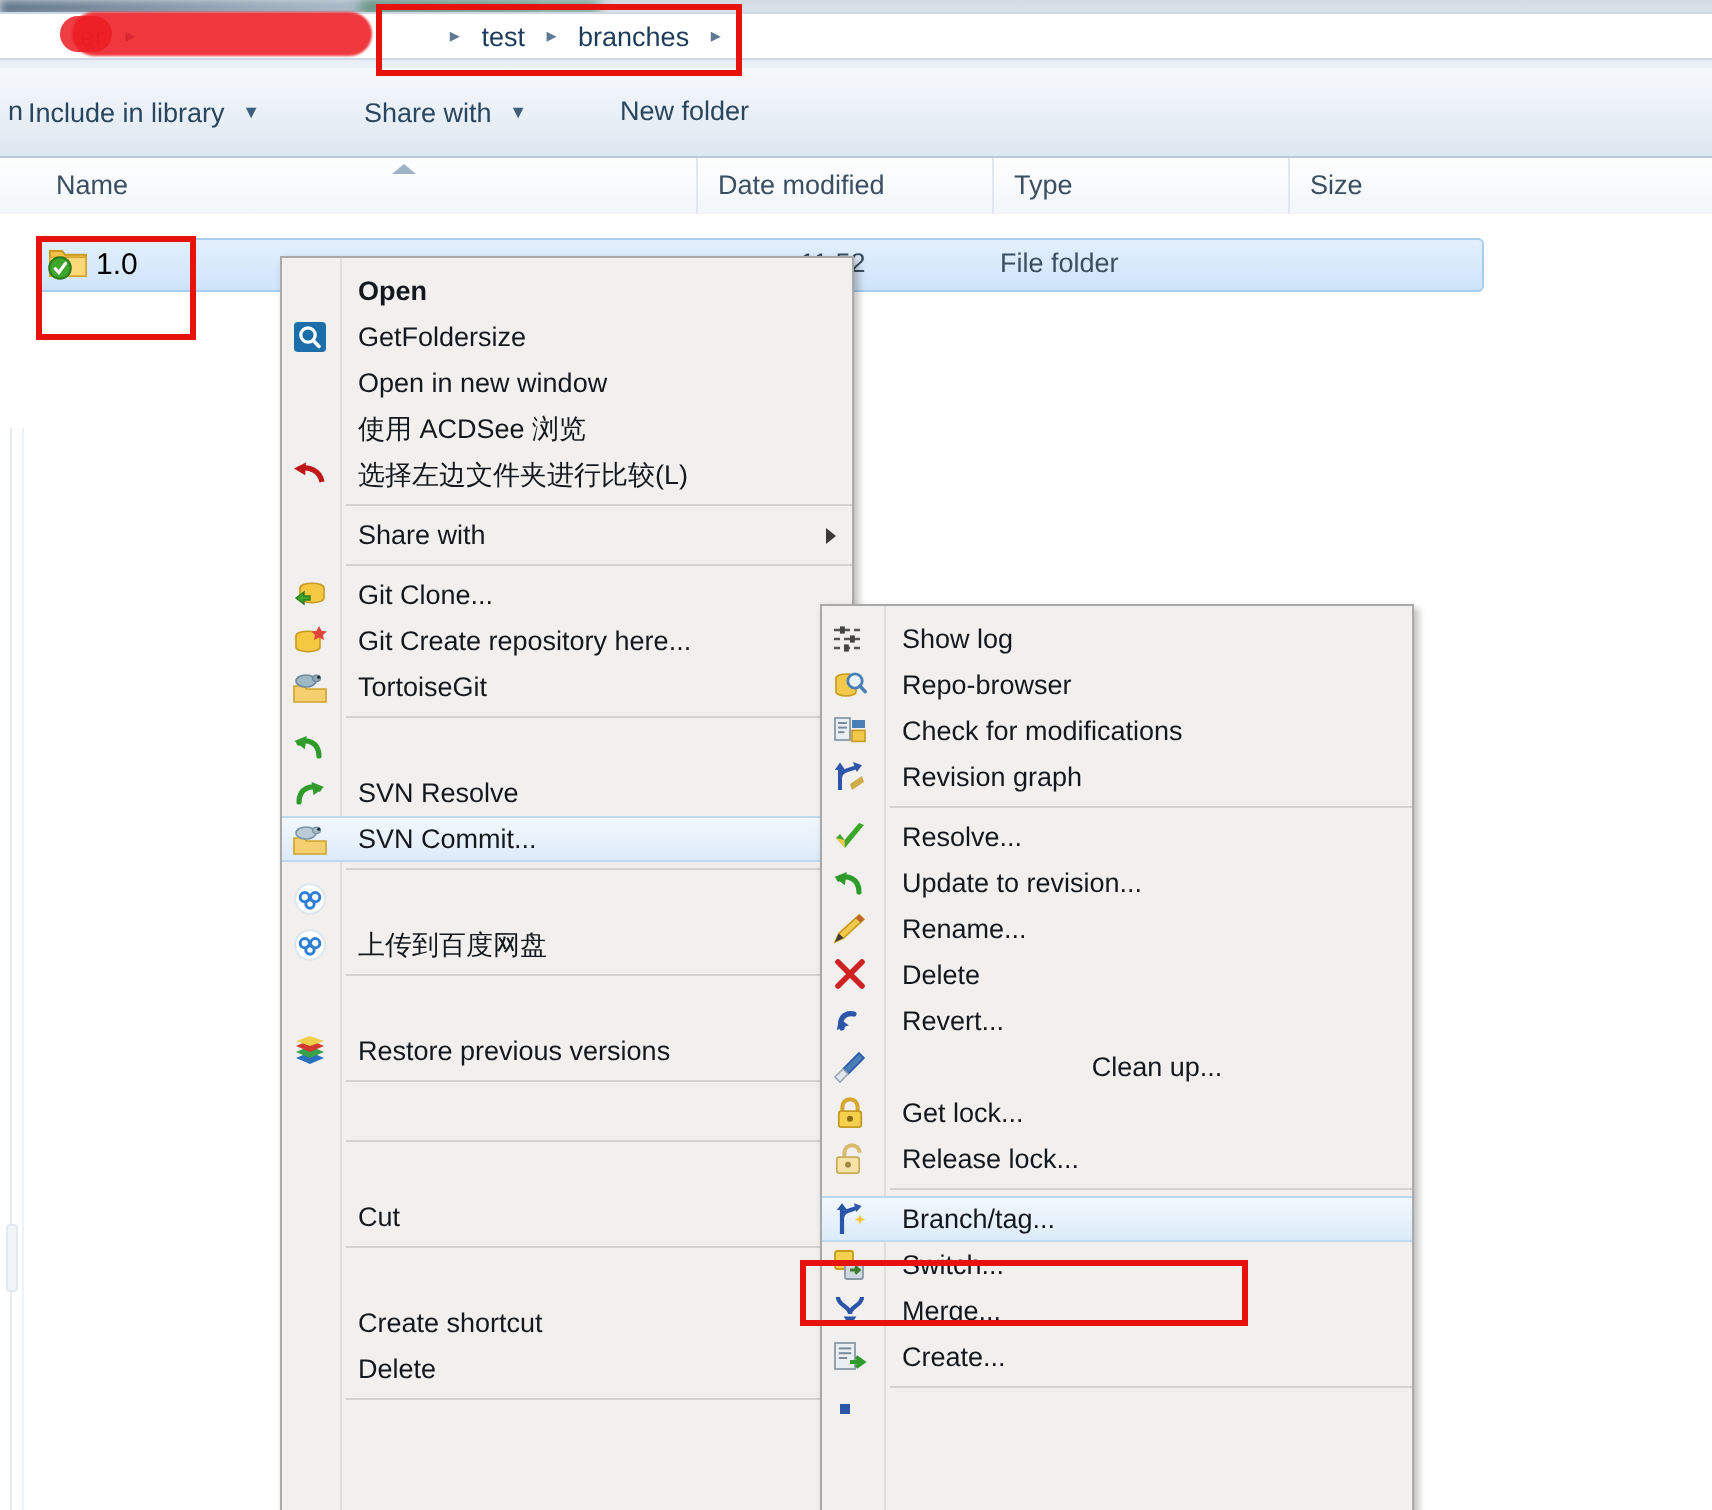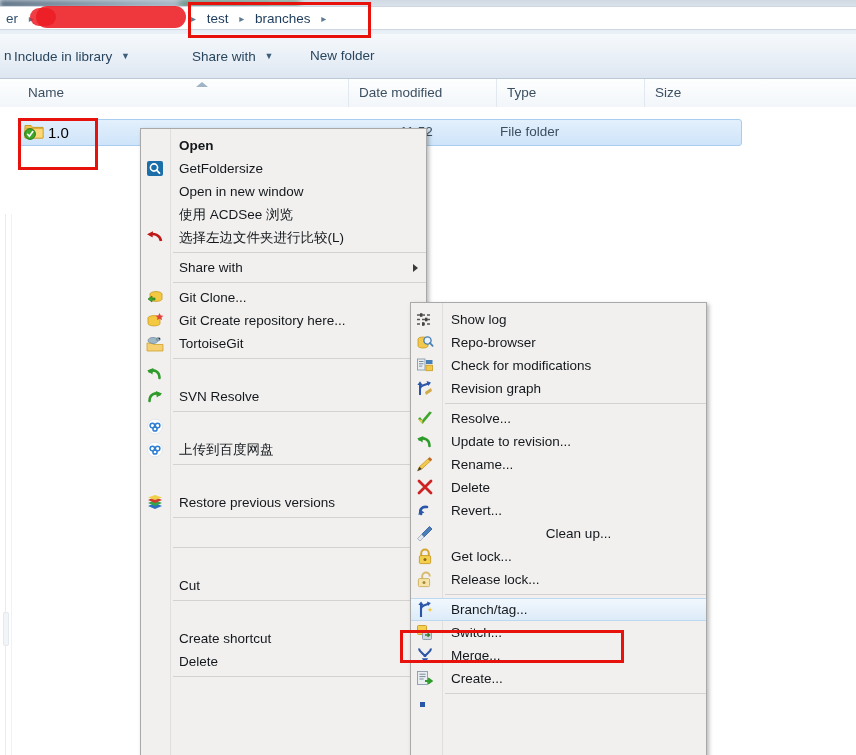--- a/index.html
+++ b/index.html
@@ -152,42 +152,42 @@
 </head>
 <body>
 
 <div id="explorer">
 
   <div class="addr-strip">
     <div class="blurtop"></div>
     <div class="blurtop2"></div>
     <div class="addr-box"></div>
     <div class="crumbs">
-      <span class="crumb crumb-hidden" style="padding-left:6px;">er</span>
+      <span class="crumb crumb-hidden" style="padding-left:6px;margin-left:34px;">er</span>
       <span class="sep">▸</span>
       <span class="crumb" style="opacity:0;">Local Disk (D:) ▸ PHP</span>
       <span class="sep" style="padding-left:8px;">▸</span>
       <span class="crumb">test</span>
       <span class="sep">▸</span>
       <span class="crumb">branches</span>
       <span class="sep">▸</span>
     </div>
     <div class="redact2"></div>
     <div class="redact"></div>
   </div>
 
   <div class="toolbar">
     <div class="tb-item" style="left:-6px;">
       <span>n</span>
     </div>
     <div class="tb-item" style="left:4px;">
       <span>Include in library</span>
       <span class="tb-caret">▼</span>
     </div>
-    <div class="tb-item" style="left:182px;">
+    <div class="tb-item" style="left:172px;">
       <span>Share with</span>
       <span class="tb-caret">▼</span>
     </div>
     <div class="tb-item" style="left:300px;">
       <span>New folder</span>
     </div>
   </div>
 
   <div class="colheads">
     <div class="colhead first" style="left:18px;width:330px;">
@@ -321,20 +321,32 @@
       <div class="mi">
         <span class="ico">
           <svg width="18" height="17" viewBox="0 0 18 17">
             <path d="M3.5 13 C3.5 6 10 4 13.5 6.5" stroke="#2f9b2a" stroke-width="2.6" fill="none" stroke-linecap="round"></path>
             <path d="M16 5.5 L9.8 3 L10.8 9.6 Z" fill="#2f9b2a"></path>
           </svg>
         </span>
         <span>SVN Resolve</span>
       </div>
 
+      <div class="mi hl">
+        <span class="ico" style="top:2px;">
+          <svg width="18" height="17" viewBox="0 0 18 17">
+            <path d="M1 8 L6 8 L7.2 9.5 L17 9.5 L17 16 L1 16 Z" fill="#f6d070" stroke="#cfa22c" stroke-width=".8"></path>
+            <ellipse cx="7" cy="5.5" rx="5" ry="3" fill="#b9cbd6" stroke="#7c96a6" stroke-width=".8"></ellipse>
+            <ellipse cx="12.2" cy="4.2" rx="2" ry="1.6" fill="#a2bac8" stroke="#7c96a6" stroke-width=".7"></ellipse>
+            <circle cx="13.4" cy="3.6" r=".8" fill="#22303a"></circle>
+          </svg>
+        </span>
+        <span>SVN Commit...</span>
+        <span class="arrow" style="top:7px;"></span>
+      </div>
 
       <div class="msep"></div>
 
       <div class="mi">
         <span class="ico">
           <svg width="18" height="17" viewBox="0 0 18 17">
             <circle cx="9" cy="8.5" r="7.4" fill="#ffffff" stroke="#dfe6ec" stroke-width="1"></circle>
             <circle cx="6.4" cy="7.6" r="2.3" fill="none" stroke="#2f7fd4" stroke-width="1.5"></circle>
             <circle cx="11.6" cy="7.6" r="2.3" fill="none" stroke="#2f7fd4" stroke-width="1.5"></circle>
             <circle cx="9" cy="11" r="2.1" fill="none" stroke="#2f7fd4" stroke-width="1.5"></circle>

